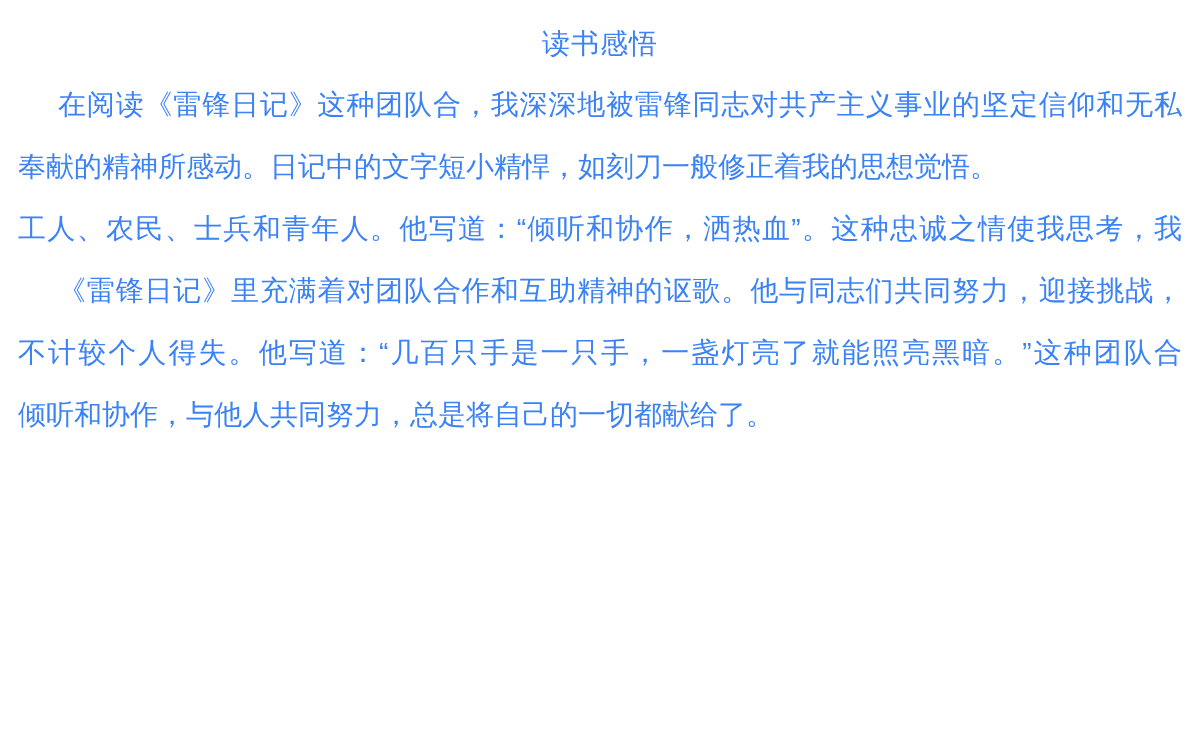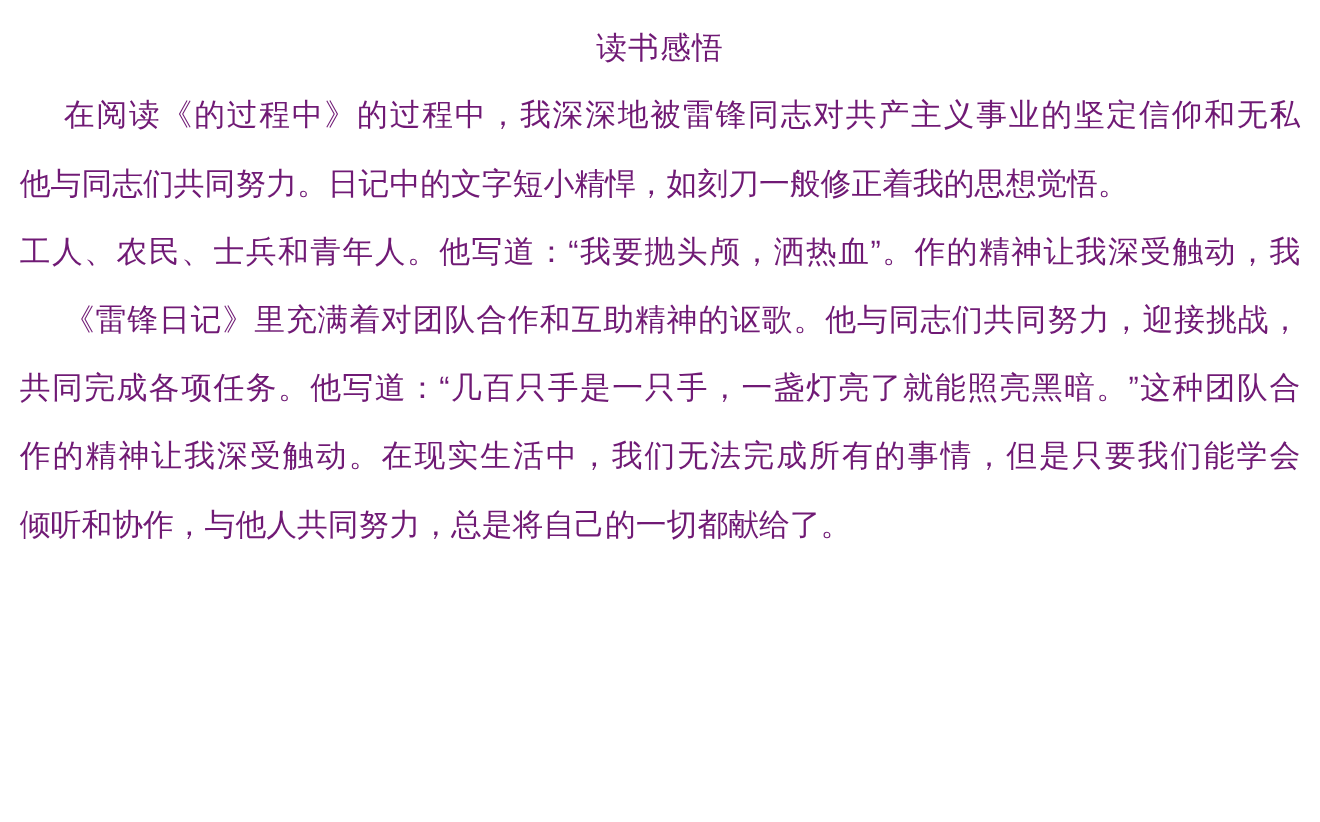--- a/index.html
+++ b/index.html
@@ -7,21 +7,21 @@
     padding: 0;
     background: #ffffff;
   }
   .page {
     position: relative;
     width: 1200px;
     height: 747px;
     background: #ffffff;
     overflow: hidden;
     font-family: "Liberation Sans", sans-serif;
-    color: #701a75;
+    color: #3b82f6;
     -webkit-font-smoothing: antialiased;
   }
   .doc {
     padding: 14px 18px 0 18px;
   }
   .doc-title {
     font-size: 28px;
     line-height: 60px;
     height: 60px;
     text-align: center;
@@ -49,29 +49,28 @@
 </style>
 </head>
 <body>
 
 <div class="page">
   <div class="doc">
 
     <div class="doc-title">读书感悟</div>
 
     <div>
-      <div class="line fill indent">在阅读《的过程中》的过程中，我深深地被雷锋同志对共产主义事业的坚定信仰和无私</div>
-      <div class="line">他与同志们共同努力。日记中的文字短小精悍，如刻刀一般修正着我的思想觉悟。</div>
+      <div class="line fill indent">在阅读《雷锋日记》这种团队合，我深深地被雷锋同志对共产主义事业的坚定信仰和无私</div>
+      <div class="line">奉献的精神所感动。日记中的文字短小精悍，如刻刀一般修正着我的思想觉悟。</div>
     </div>
 
     <div>
-      <div class="line fill">工人、农民、士兵和青年人。他写道：“我要抛头颅，洒热血”。作的精神让我深受触动，我</div>
+      <div class="line fill">工人、农民、士兵和青年人。他写道：“倾听和协作，洒热血”。这种忠诚之情使我思考，我</div>
     </div>
 
     <div>
       <div class="line fill indent">《雷锋日记》里充满着对团队合作和互助精神的讴歌。他与同志们共同努力，迎接挑战，</div>
-      <div class="line fill">共同完成各项任务。他写道：“几百只手是一只手，一盏灯亮了就能照亮黑暗。”这种团队合</div>
-      <div class="line fill">作的精神让我深受触动。在现实生活中，我们无法完成所有的事情，但是只要我们能学会</div>
+      <div class="line fill">不计较个人得失。他写道：“几百只手是一只手，一盏灯亮了就能照亮黑暗。”这种团队合</div>
       <div class="line">倾听和协作，与他人共同努力，总是将自己的一切都献给了。</div>
     </div>
 
   </div>
 </div>
 
 </body></html>

